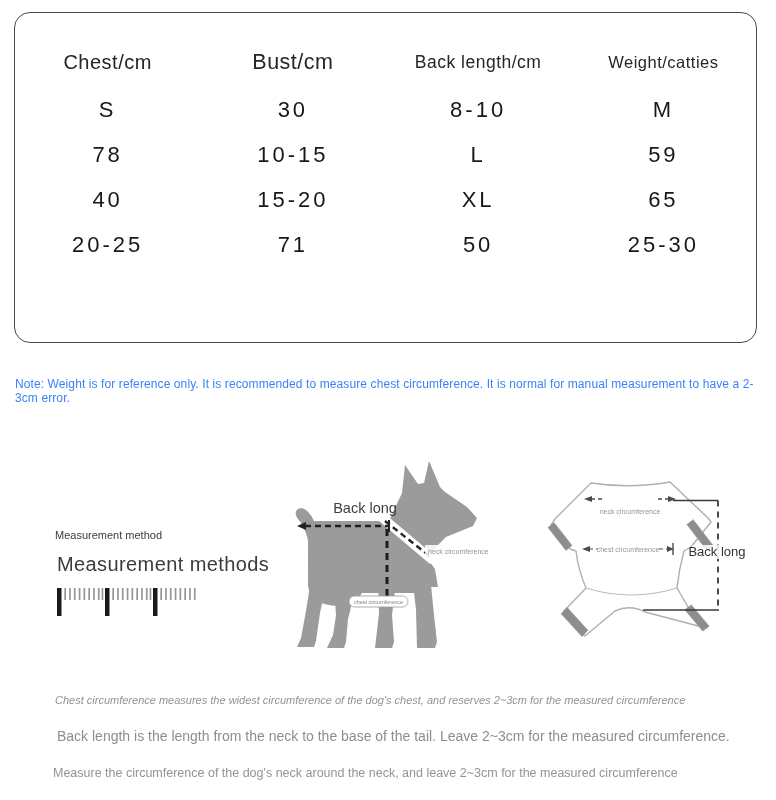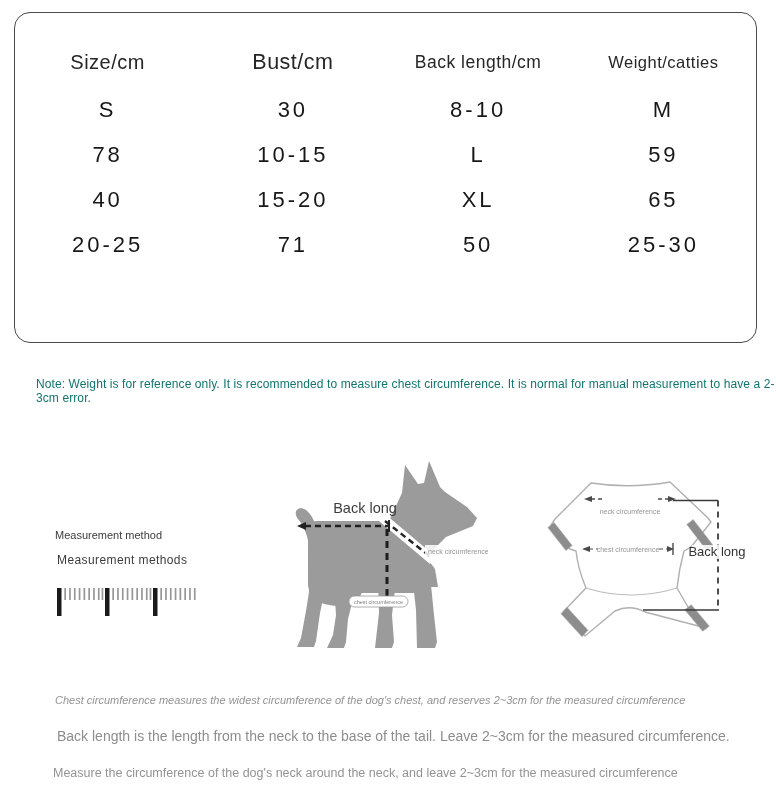--- a/index.html
+++ b/index.html
@@ -20,44 +20,44 @@
     white-space:nowrap;
   }
   .size-table .th{color:#262626;font-size:19px;letter-spacing:.5px;}
   .size-table .th.c0{font-size:20px;}
   .size-table .th.c1{font-size:21.5px;}
   .size-table .th.c2{font-size:17.5px;}
   .size-table .th.c3{font-size:16.5px;}
   .size-table .td{color:#171717;font-size:22px;letter-spacing:3px;}
   
   .note{
-    position:absolute;left:36px;top:377px;width:740px;
-    font-size:12px;color:#0f766e;letter-spacing:.1px;
+    position:absolute;left:15px;top:377px;width:740px;
+    font-size:12px;color:#3b82f6;letter-spacing:.1px;
   }
   
   .mm-small{position:absolute;left:55px;top:529px;font-size:11px;color:#3c3c3c;}
-  .mm-large{position:absolute;left:57px;top:553px;font-size:12px;color:#3c3c3c;letter-spacing:.4px;}
+  .mm-large{position:absolute;left:57px;top:553px;font-size:20px;color:#3c3c3c;letter-spacing:.4px;}
   .ruler{position:absolute;left:55px;top:586px;}
   
   .dog-svg{position:absolute;left:288px;top:455px;}
   .garment-svg{position:absolute;left:540px;top:455px;}
   
   .instr{position:absolute;color:#939393;white-space:nowrap;}
   .instr.l1{left:55px;top:694px;font-size:11px;font-style:italic;}
   .instr.l2{left:57px;top:728px;font-size:14px;color:#8d8d8d;}
   .instr.l3{left:53px;top:766px;font-size:12.5px;}
   svg text{font-family:"Liberation Sans","DejaVu Sans",sans-serif;}
 </style>
 </head>
 <body>
 
 <div id="page">
 
   <div class="size-table">
-    <div class="cell th c0">Size/cm</div>
+    <div class="cell th c0">Chest/cm</div>
     <div class="cell th c1">Bust/cm</div>
     <div class="cell th c2">Back length/cm</div>
     <div class="cell th c3">Weight/catties</div>
 
     <div class="cell td">S</div>
     <div class="cell td">30</div>
     <div class="cell td">8-10</div>
 
     <div class="cell td">M</div>
     <div class="cell td">78</div>

